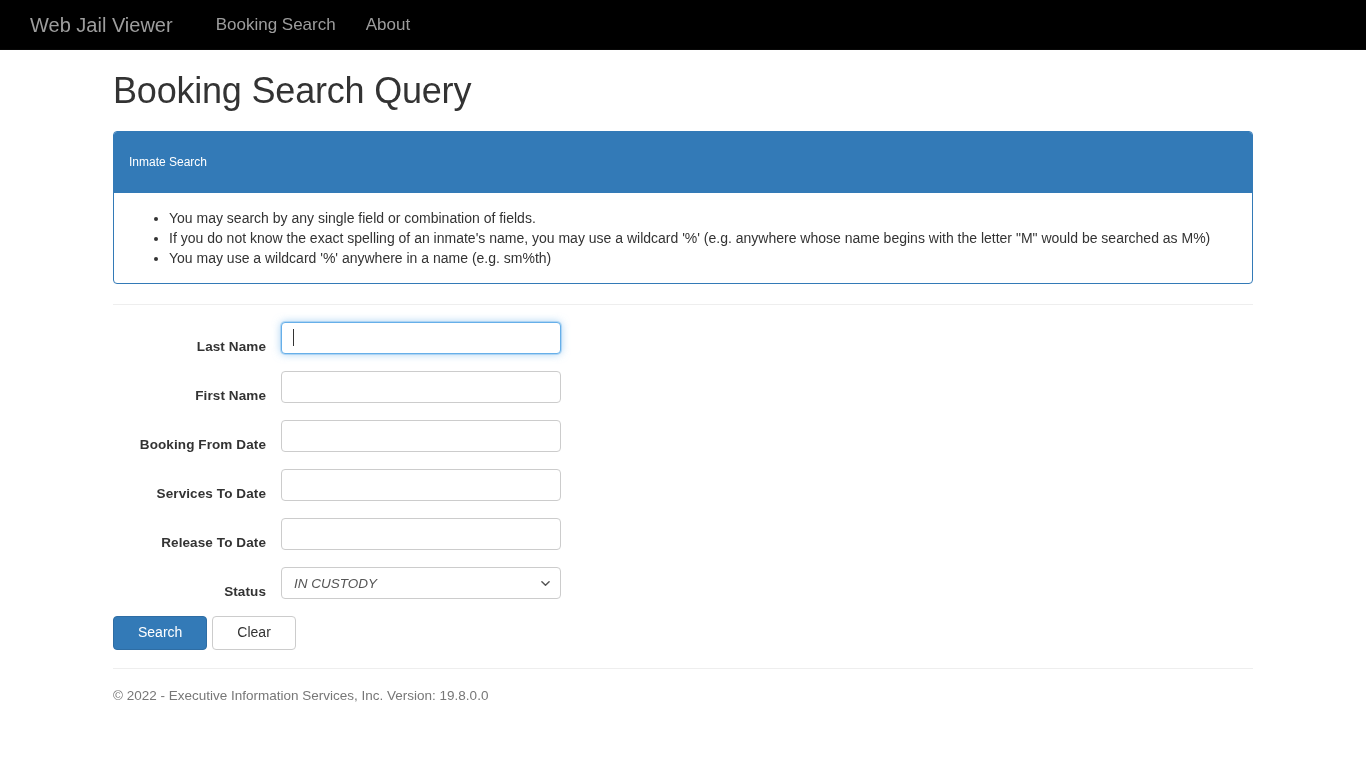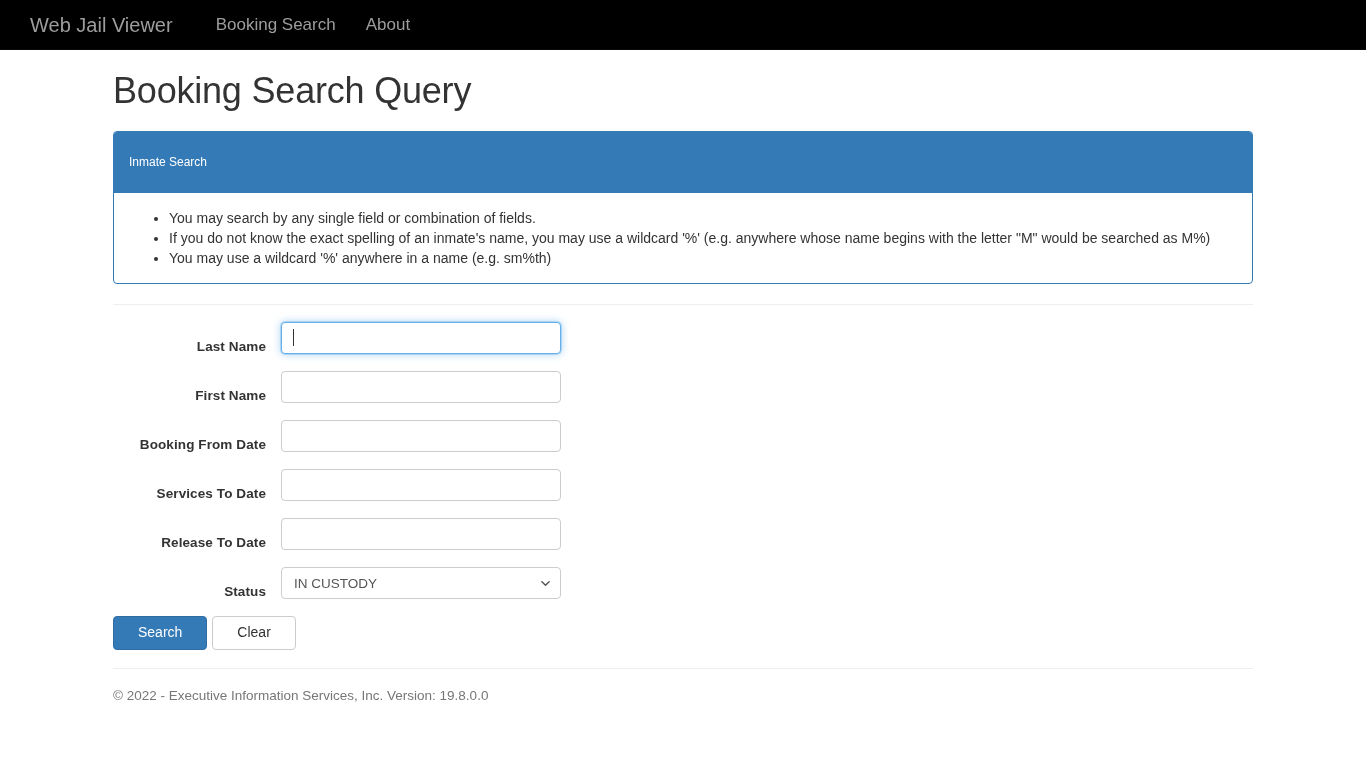--- a/index.html
+++ b/index.html
@@ -141,20 +141,21 @@
     height: 17px;
     background: #333333;
   }
   .input-wrap { position: relative; display: inline-block; }
 
   select.form-control {
     -webkit-appearance: none;
     -moz-appearance: none;
     appearance: none;
     background-image: none;
+    font-style: italic;
   }
   .select-wrap { position: relative; display: inline-block; }
   .select-caret {
     position: absolute;
     right: 11px;
     top: 12px;
     width: 9px;
     height: 9px;
     pointer-events: none;
   }

